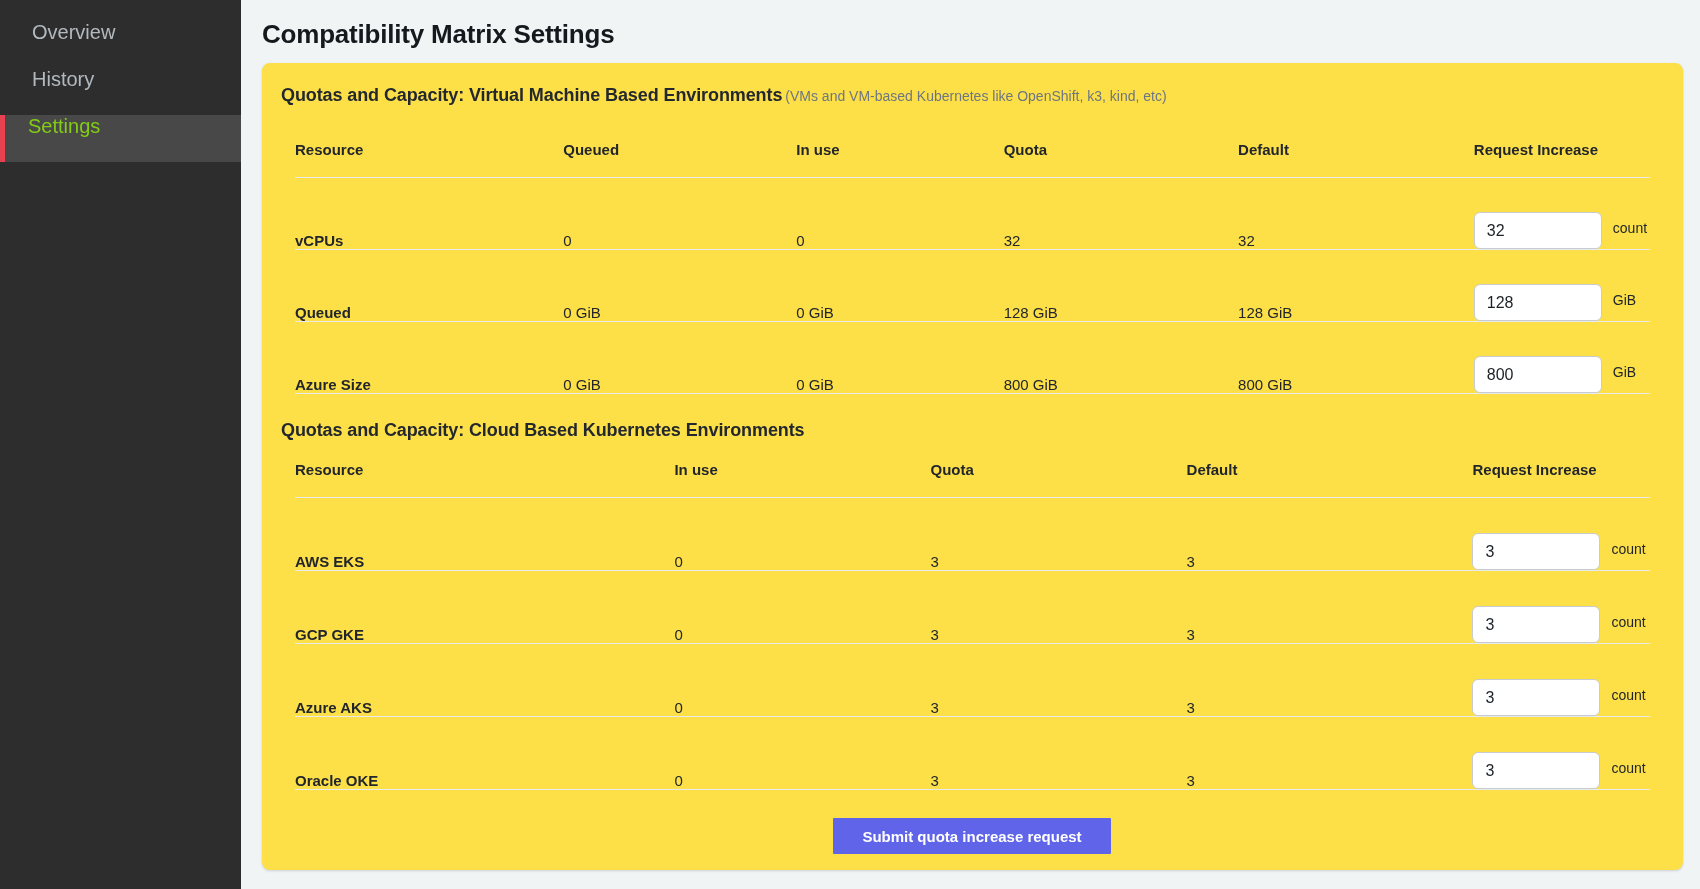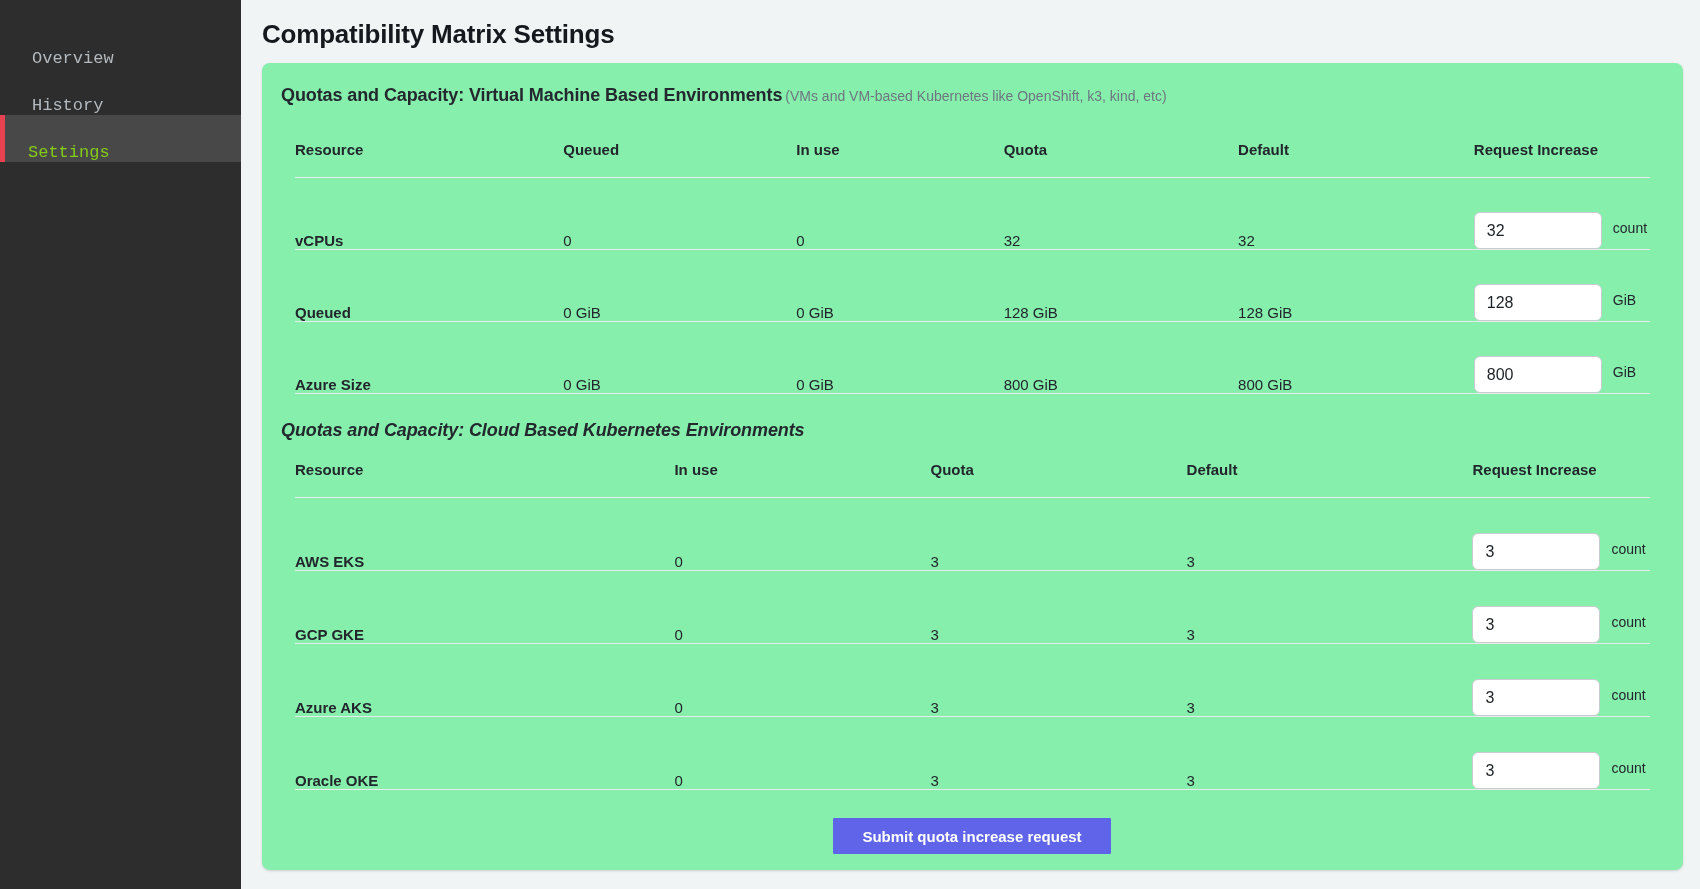--- a/index.html
+++ b/index.html
@@ -15,26 +15,25 @@
   .sidebar {
     width: 241px;
     flex-shrink: 0;
     height: 100%;
     background: var(--sidebar-bg, #2d2d2d);
     padding-top: 21px;
   }
   .side-item {
     height: 47px;
     display: flex;
-    align-items: flex-end;
+    align-items: flex-start;
     padding-left: 32px;
-    font-size: 17px;
+    font-size: 20px;
     color: #b2b9bf;
     cursor: pointer;
-    font-family: Liberation Mono, monospace;
   }
   .side-item.active {
     background: var(--sidebar-active-bg, #484848);
     border-left: 5px solid var(--accent, #e8414f);
     padding-left: 23px;
     color: #84cc16;
   }
 
   
   .main { flex: 1; height: 100%; overflow: hidden; }
@@ -42,33 +41,33 @@
     margin: 20px 0 0 21px;
     font-size: 26px;
     line-height: 28px;
     font-weight: 700;
     color: #15191e;
     letter-spacing: -0.2px;
   }
   .card {
     margin: 15px 17px 0 21px;
     height: 807px;
-    background: #86efac;
+    background: #fde047;
     border-radius: 8px;
     box-shadow: 0 1px 3px rgba(16,24,40,0.10), 0 1px 2px rgba(16,24,40,0.06);
     padding: 0 20px 23px 19px;
     overflow: hidden;
   }
 
   
   .quota-section.sec1 { padding-top: 20px; }
   .quota-section.sec2 { margin-top: 24px; }
   .sec-head { display: flex; align-items: baseline; line-height: 24px; }
   .sec1 .sec-head { margin-bottom: 14px; }
-  .sec2 .sec-head { margin-bottom: 0; font-style: italic; }
+  .sec2 .sec-head { margin-bottom: 0; }
   .sec-heading { font-size: 18px; font-weight: 700; color: #23272e; letter-spacing: -0.1px; }
   .sec-subtitle { font-size: 14px; color: #6e7680; margin-left: 3px; font-weight: 400; }
 
   .qtable { margin: 0 13px 0 14px; }
   .thead {
     height: 56px;
     display: flex;
     align-items: center;
     border-bottom: 1px solid #e8eaec;
   }

